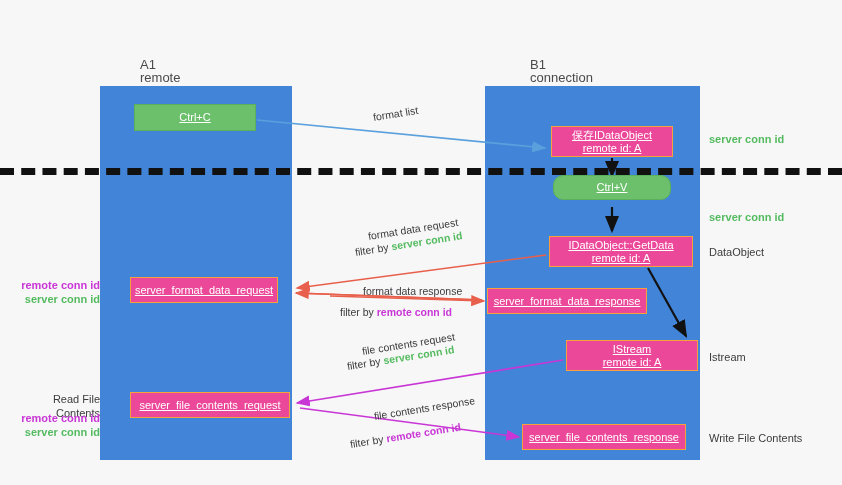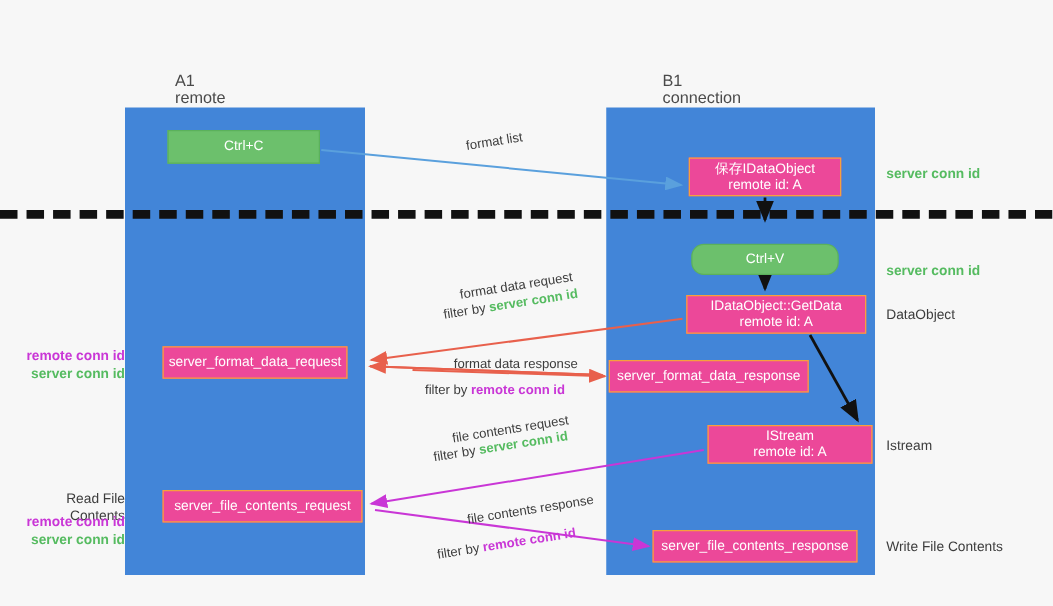--- a/index.html
+++ b/index.html
@@ -45,27 +45,28 @@
   
   .box{
     box-sizing:border-box;
     display:flex;flex-direction:column;
     align-items:center;justify-content:center;
     color:#ffffff;
     font-size:11px;line-height:13px;
     text-align:center;
     white-space:pre-line;
     padding:2px 4px;
+    text-decoration:underline;
   }
   .box.green{background:#6cc06c;border:1px solid #5bb15b;}
   .box.orange{background:#ec4899;border:1px solid #f6a13c;}
 
   #box-ctrlc{left:134px;top:104px;width:122px;height:27px;}
   #box-dataobject{left:551px;top:126px;width:122px;height:31px;}
-  #box-ctrlv{left:553px;top:195px;width:118px;height:25px;border-radius:10px;}
+  #box-ctrlv{left:553px;top:175px;width:118px;height:25px;border-radius:10px;}
   #box-getdata{left:549px;top:236px;width:144px;height:31px;}
   #box-fmt-req{left:130px;top:277px;width:148px;height:26px;}
   #box-fmt-res{left:487px;top:288px;width:160px;height:26px;}
   #box-istream{left:566px;top:340px;width:132px;height:31px;}
   #box-file-req{left:130px;top:392px;width:160px;height:26px;}
   #box-file-res{left:522px;top:424px;width:164px;height:26px;}
 
   
   .side{font-size:11px;line-height:14px;}
   .green-t{color:#55bb60;font-weight:bold;}

